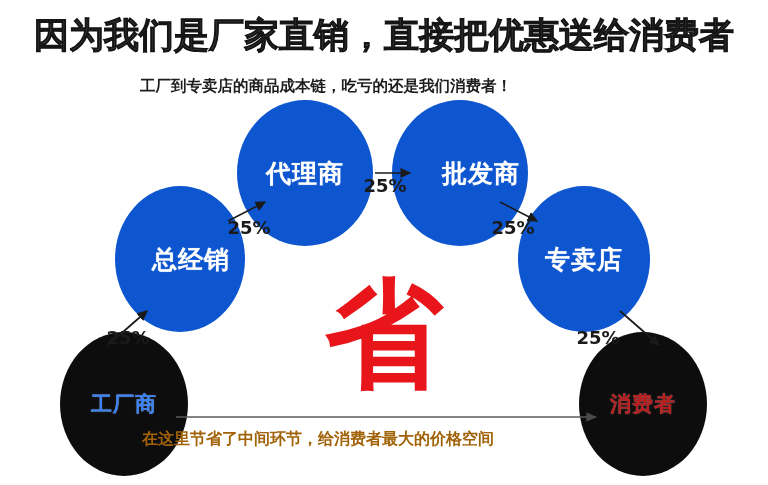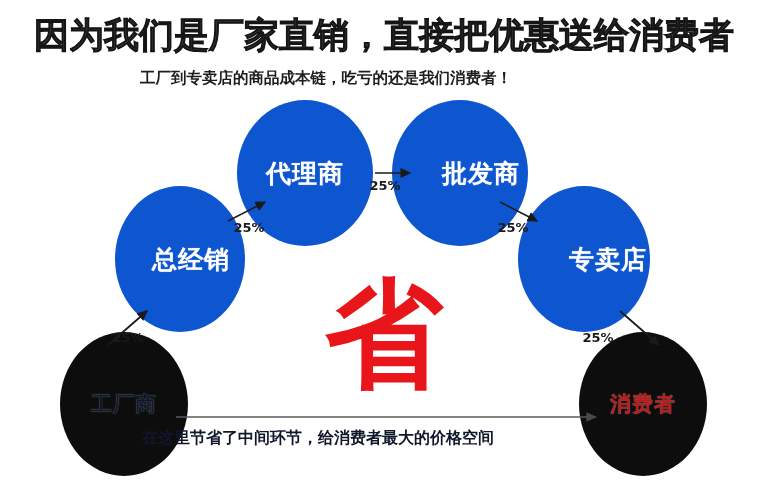--- a/index.html
+++ b/index.html
@@ -17,21 +17,21 @@
     position:absolute;left:0;top:14px;width:768px;
     text-align:center;
     font-size:35px;line-height:42px;
     font-weight:bold;
     color:#404040;
     letter-spacing:0px;
     white-space:nowrap;
     -webkit-text-stroke:0.9px #151515;
   }
   .subhead{
-    position:absolute;left:0;top:68px;width:652px;
+    position:absolute;left:0;top:76px;width:652px;
     text-align:center;
     font-size:15.5px;line-height:20px;
     font-weight:bold;
     color:#1d1d1d;
     white-space:nowrap;
   }
 
   
   #diagram{position:absolute;left:0;top:0;width:768px;height:485px;}
 
@@ -46,21 +46,21 @@
     font-family:Liberation Sans, sans-serif;
     letter-spacing:1px;
     text-shadow:0 0 1px rgba(255,255,255,.55);
   }
   .node-label.blue-node{font-size:25px;}
   .node-label.black-node{font-size:21px;}
 
   
   .pct{
     position:absolute;
-    font-size:13px;
+    font-size:18px;
     font-weight:bold;
     color:#1a1a1a;
     white-space:nowrap;
     transform:translate(-50%,-50%);
     font-family:"DejaVu Sans","Liberation Sans",sans-serif;
   }
 
   
   .save-char{
     position:absolute;
@@ -74,23 +74,22 @@
     white-space:nowrap;
   }
 
   
   .bottom-caption{
     position:absolute;
     left:0;top:428px;width:636px;
     text-align:center;
     font-size:16px;line-height:22px;
     font-weight:bold;
-    color:#0f172a;
+    color:#a16207;
     white-space:nowrap;
-    font-family:Liberation Mono, monospace;
   }
 </style>
 </head>
 <body>
 
 <div id="stage">
 
   <div class="headline">因为我们是厂家直销，直接把优惠送给消费者</div>
   <div class="subhead">工厂到专卖店的商品成本链，吃亏的还是我们消费者！</div>
 
@@ -118,25 +117,25 @@
       <line x1="228" y1="221" x2="265" y2="202" marker-end="url(#ah)"></line>
       <line x1="375" y1="173" x2="410" y2="173" marker-end="url(#ah)"></line>
       <line x1="500" y1="202" x2="537" y2="221" marker-end="url(#ah)"></line>
       <line x1="620" y1="311" x2="659" y2="345" marker-end="url(#ah)"></line>
     </g>
 
     <line x1="176" y1="417" x2="596" y2="417" stroke="#5a5a5a" stroke-width="1.5" marker-end="url(#ah-thin)"></line>
   </svg>
 
   <div id="node-labels">
-      <div class="node-label black-node" style="left: 124px; top: 404px; color: #0f172a;">工厂商</div>
+      <div class="node-label black-node" style="left: 124px; top: 404px; color: #3b82f6;">工厂商</div>
       <div class="node-label blue-node" style="left: 191px; top: 259px; color: rgb(255, 255, 255);">总经销</div>
       <div class="node-label blue-node" style="left: 305px; top: 173px; color: rgb(255, 255, 255);">代理商</div>
       <div class="node-label blue-node" style="left: 481px; top: 173px; color: rgb(255, 255, 255);">批发商</div>
-      <div class="node-label blue-node" style="left: 608px; top: 259px; color: rgb(255, 255, 255);">专卖店</div>
+      <div class="node-label blue-node" style="left: 584px; top: 259px; color: rgb(255, 255, 255);">专卖店</div>
       <div class="node-label black-node" style="left: 643px; top: 404px; color: #b91c1c;">消费者</div>
     </div>
   <div id="pct-labels">
       <div class="pct" style="left: 128px; top: 337px;">25%</div>
       <div class="pct" style="left: 249px; top: 227px;">25%</div>
       <div class="pct" style="left: 385px; top: 185px;">25%</div>
       <div class="pct" style="left: 513px; top: 227px;">25%</div>
       <div class="pct" style="left: 598px; top: 337px;">25%</div>
     </div>
 

